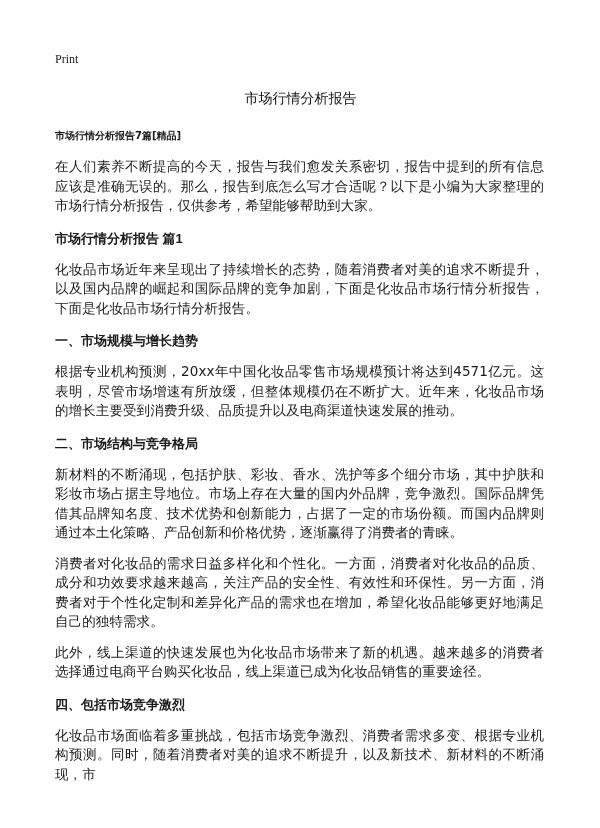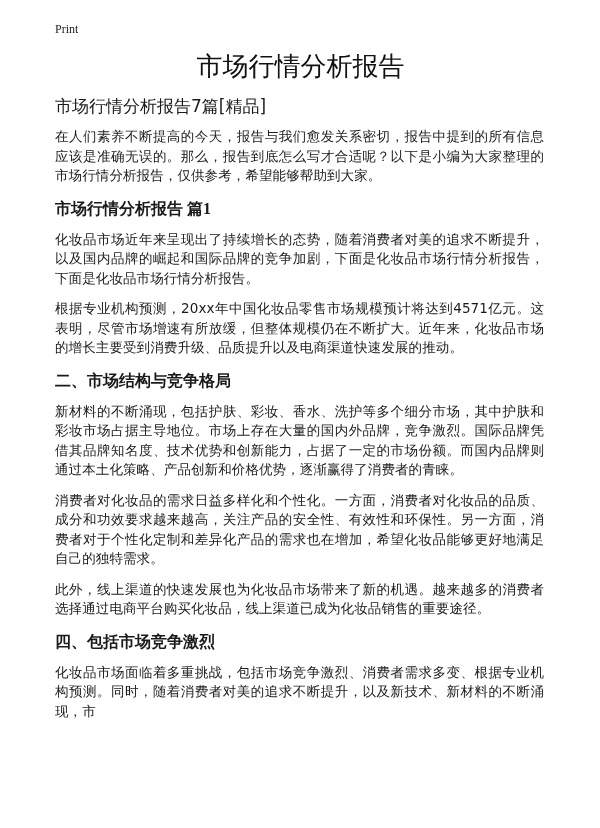--- a/index.html
+++ b/index.html
@@ -1,57 +1,58 @@
 <!DOCTYPE html>
 <html><head>
 <meta charset="utf-8">
 <style>
   html, body { margin: 0; padding: 0; background: #ffffff; }
   body {
     width: 600px; height: 828px; overflow: hidden;
     font-family: "DejaVu Sans", "Liberation Sans", sans-serif;
     color: #1a1a1a;
   }
-  .page { position: relative; padding: 20px 44px 0 55px; }
+  .page { position: relative; padding: 50px 44px 0 55px; }
   .print-label {
     font-family: "Liberation Serif", "DejaVu Serif", serif;
     font-size: 12px; color: #222; height: 18px; line-height: 18px;
   }
   .doc-title {
-    text-align: center; font-size: 26px; font-weight: normal;
+    text-align: center; font-size: 14px; font-weight: normal;
     margin: 16px 0 0 0; line-height: 28px; color: #111;
-    padding-left: 0; margin-left: -10px; font-family: Liberation Mono, monospace;
+    padding-left: 0; margin-left: -10px;
   }
   .doc-subtitle {
-    font-size: 17px; margin-top: 14px; line-height: 20px;
+    font-size: 10px; margin-top: 14px; line-height: 20px; font-weight: bold;
   }
   p.para {
     font-size: 13.5px; line-height: 19.5px; margin: 11px 12px 0 0;
     text-align: justify; letter-spacing: 0.1px;
   }
   h3.section {
-    font-size: 16px; font-weight: bold; margin: 13px 0 0 0; line-height: 20px;
-    font-family: Liberation Serif, serif;
+    font-size: 13px; font-weight: bold; margin: 13px 0 0 0; line-height: 20px;
+    font-family: Liberation Sans, sans-serif;
   }
 </style>
 </head>
 <body>
 
 <div class="page">
   <div class="print-label">Print</div>
 
   <h1 class="doc-title">市场行情分析报告</h1>
 
   <div class="doc-subtitle">市场行情分析报告7篇[精品]</div>
 
   <p class="para">在人们素养不断提高的今天，报告与我们愈发关系密切，报告中提到的所有信息应该是准确无误的。那么，报告到底怎么写才合适呢？以下是小编为大家整理的市场行情分析报告，仅供参考，希望能够帮助到大家。</p>
 
   <h3 class="section">市场行情分析报告 篇1</h3>
   <p class="para">化妆品市场近年来呈现出了持续增长的态势，随着消费者对美的追求不断提升，以及国内品牌的崛起和国际品牌的竞争加剧，下面是化妆品市场行情分析报告，下面是化妆品市场行情分析报告。</p>
 
+  <h3 class="section">一、市场规模与增长趋势</h3>
   <p class="para">根据专业机构预测，20xx年中国化妆品零售市场规模预计将达到4571亿元。这表明，尽管市场增速有所放缓，但整体规模仍在不断扩大。近年来，化妆品市场的增长主要受到消费升级、品质提升以及电商渠道快速发展的推动。</p>
 
   <h3 class="section">二、市场结构与竞争格局</h3>
   <p class="para">新材料的不断涌现，包括护肤、彩妆、香水、洗护等多个细分市场，其中护肤和彩妆市场占据主导地位。市场上存在大量的国内外品牌，竞争激烈。国际品牌凭借其品牌知名度、技术优势和创新能力，占据了一定的市场份额。而国内品牌则通过本土化策略、产品创新和价格优势，逐渐赢得了消费者的青睐。</p>
 
   <p class="para">消费者对化妆品的需求日益多样化和个性化。一方面，消费者对化妆品的品质、成分和功效要求越来越高，关注产品的安全性、有效性和环保性。另一方面，消费者对于个性化定制和差异化产品的需求也在增加，希望化妆品能够更好地满足自己的独特需求。</p>
   <p class="para">此外，线上渠道的快速发展也为化妆品市场带来了新的机遇。越来越多的消费者选择通过电商平台购买化妆品，线上渠道已成为化妆品销售的重要途径。</p>
 
   <h3 class="section">四、包括市场竞争激烈</h3>
   <p class="para">化妆品市场面临着多重挑战，包括市场竞争激烈、消费者需求多变、根据专业机构预测。同时，随着消费者对美的追求不断提升，以及新技术、新材料的不断涌现，市</p>

